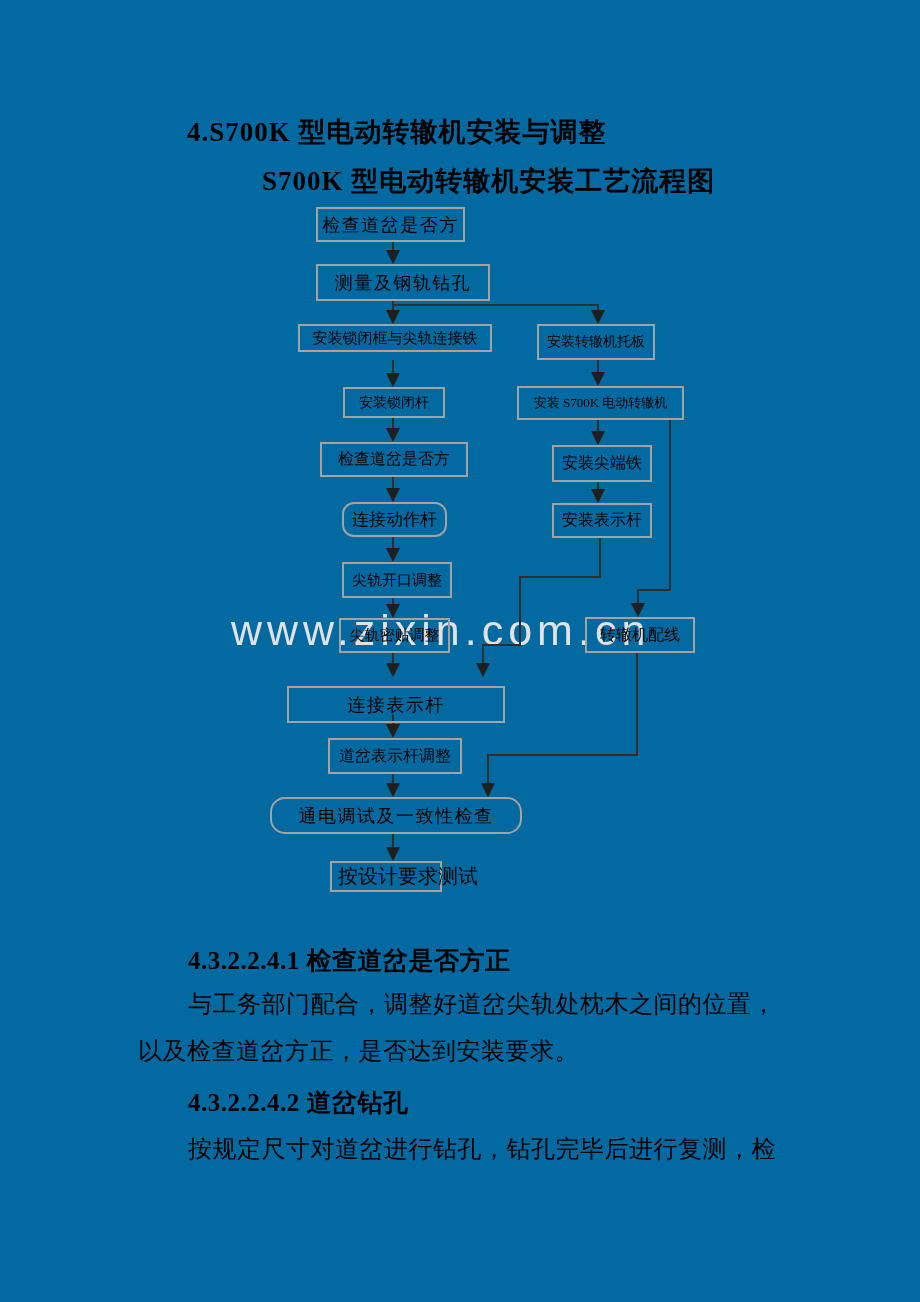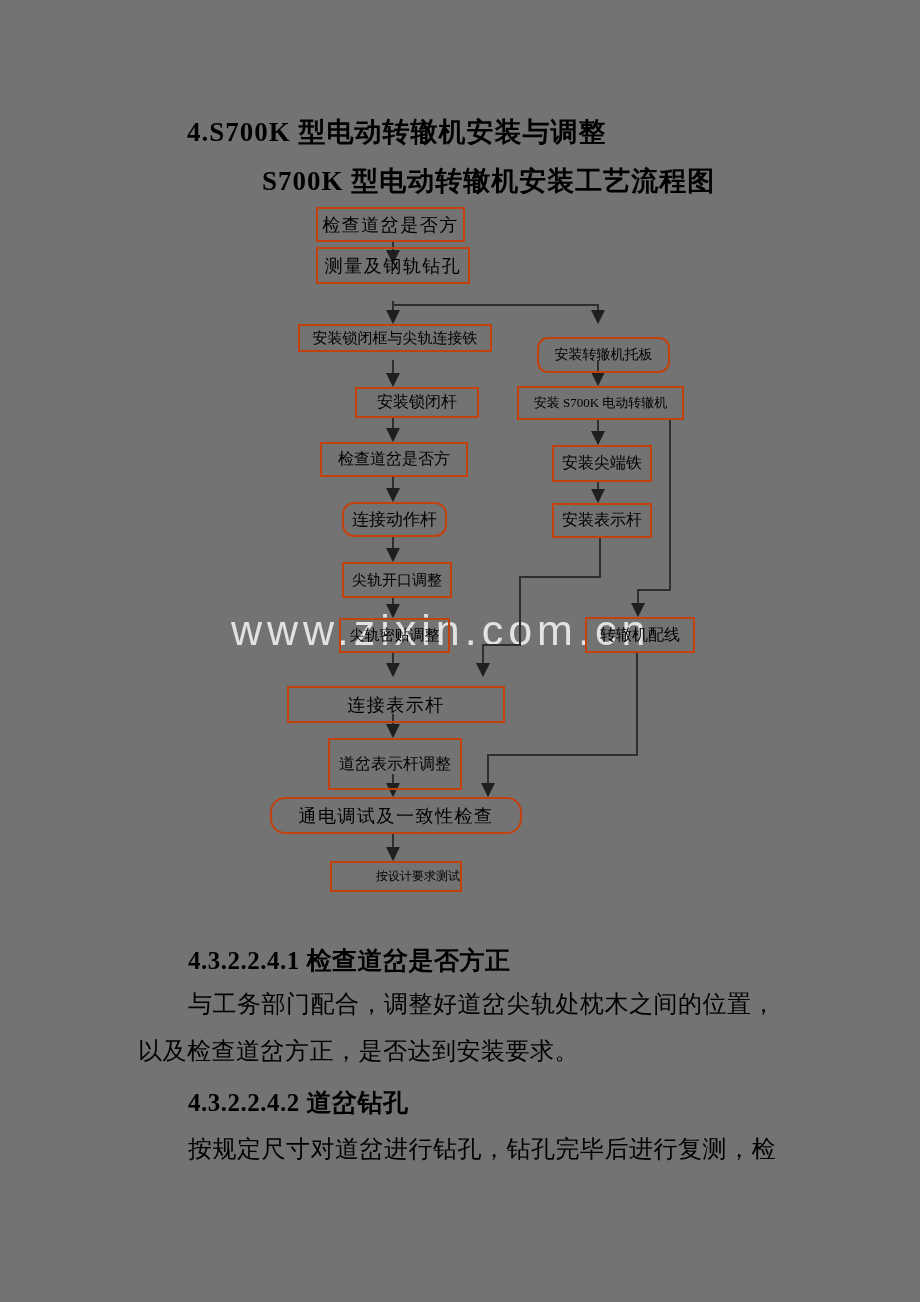--- a/index.html
+++ b/index.html
@@ -4,21 +4,21 @@
 <style>
   html, body {
     margin: 0;
     padding: 0;
     background: #ffffff;
   }
   .page {
     position: relative;
     width: 920px;
     height: 1302px;
-    background: #737373;
+    background: #0369a1;
     overflow: hidden;
     font-family: "Liberation Serif", "DejaVu Serif", serif;
     color: #000000;
   }
   .abs { position: absolute; white-space: nowrap; }
 
   .doc-title {
     left: 187px; top: 114px;
     font-size: 27px; font-weight: bold; letter-spacing: 1px;
   }
@@ -39,21 +39,21 @@
     position: absolute; left: 0; top: 0;
     z-index: 2; pointer-events: none;
   }
   #fc-lines polyline {
     fill: none; stroke: #2f2f2f; stroke-width: 2px;
   }
 
   .fc-node {
     position: absolute;
     box-sizing: border-box;
-    border: 2px solid #c2410c;
+    border: 2px solid #a3a3a3;
     background: transparent;
     display: flex; align-items: center; justify-content: center;
     font-size: 18px; letter-spacing: 1.5px;
     white-space: nowrap;
     z-index: 3;
     font-family: Liberation Serif, serif;
   }
 
   .sec-heading {
     font-size: 25px; font-weight: bold; letter-spacing: 0.5px;
@@ -100,54 +100,54 @@
       <polyline points="393,714 393,736" marker-end="url(#arrow)"></polyline>
       <polyline points="637,653 637,755 488,755 488,795" marker-end="url(#arrow)"></polyline>
       <polyline points="393,774 393,795" marker-end="url(#arrow)"></polyline>
       <polyline points="393,834 393,859" marker-end="url(#arrow)"></polyline>
     </svg>
 
   <div id="fc-nodes">
       <div class="fc-node" style="left: 316px; top: 207px; width: 149px; height: 35px;">
         <span>检查道岔是否方</span>
       </div>
-      <div class="fc-node" style="left: 316px; top: 247px; width: 154px; height: 37px; text-align: center;">
+      <div class="fc-node" style="left: 316px; top: 264px; width: 174px; height: 37px; text-align: center;">
         <span>测量及钢轨钻孔</span>
       </div>
       <div class="fc-node" style="left: 298px; top: 324px; width: 194px; height: 28px; font-size: 15px; letter-spacing: 0px;">
         <span>安装锁闭框与尖轨连接铁</span>
       </div>
-      <div class="fc-node" style="left: 343px; top: 387px; width: 124px; height: 31px; font-size: 16px; letter-spacing: 0px; margin-left: 12px;">
+      <div class="fc-node" style="left: 343px; top: 387px; width: 102px; height: 31px; font-size: 14px; letter-spacing: 0px;">
         <span>安装锁闭杆</span>
       </div>
       <div class="fc-node" style="left: 320px; top: 442px; width: 148px; height: 35px; font-size: 16px; letter-spacing: 0px;">
         <span>检查道岔是否方</span>
       </div>
       <div class="fc-node" style="left: 342px; top: 502px; width: 105px; height: 35px; font-size: 17px; letter-spacing: 0px; border-radius: 12px;">
         <span>连接动作杆</span>
       </div>
       <div class="fc-node" style="left: 342px; top: 562px; width: 110px; height: 36px; font-size: 15px; letter-spacing: 0px;">
         <span>尖轨开口调整</span>
       </div>
       <div class="fc-node" style="left: 339px; top: 618px; width: 111px; height: 35px; font-size: 15px; letter-spacing: 0px;">
         <span>尖轨密贴调整</span>
       </div>
       <div class="fc-node" style="left: 287px; top: 677px; width: 218px; height: 37px; margin-top: 9px;">
         <span>连接表示杆</span>
       </div>
-      <div class="fc-node" style="left: 328px; top: 738px; width: 134px; height: 52px; font-size: 16px; letter-spacing: 0px;">
+      <div class="fc-node" style="left: 328px; top: 738px; width: 134px; height: 36px; font-size: 16px; letter-spacing: 0px;">
         <span>道岔表示杆调整</span>
       </div>
       <div class="fc-node" style="left: 270px; top: 797px; width: 252px; height: 37px; border-radius: 15px;">
         <span>通电调试及一致性检查</span>
       </div>
-      <div class="fc-node" style="left: 330px; top: 861px; width: 132px; height: 31px; font-size: 12px; letter-spacing: 0px; padding-left: 44px;">
+      <div class="fc-node" style="left: 330px; top: 861px; width: 112px; height: 31px; font-size: 20px; letter-spacing: 0px; padding-left: 44px;">
         <span>按设计要求测试</span>
       </div>
-      <div class="fc-node" style="left: 537px; top: 337px; width: 133px; height: 36px; font-size: 14px; letter-spacing: 0px; border-radius: 11px;">
+      <div class="fc-node" style="left: 537px; top: 324px; width: 118px; height: 36px; font-size: 14px; letter-spacing: 0px;">
         <span>安装转辙机托板</span>
       </div>
       <div class="fc-node" style="left: 517px; top: 386px; width: 167px; height: 34px; font-size: 13px; letter-spacing: 0px;">
         <span>安装 S700K 电动转辙机</span>
       </div>
       <div class="fc-node" style="left: 552px; top: 445px; width: 100px; height: 37px; font-size: 16px; letter-spacing: 0px;">
         <span>安装尖端铁</span>
       </div>
       <div class="fc-node" style="left: 552px; top: 503px; width: 100px; height: 35px; font-size: 16px; letter-spacing: 0px;">
         <span>安装表示杆</span>

